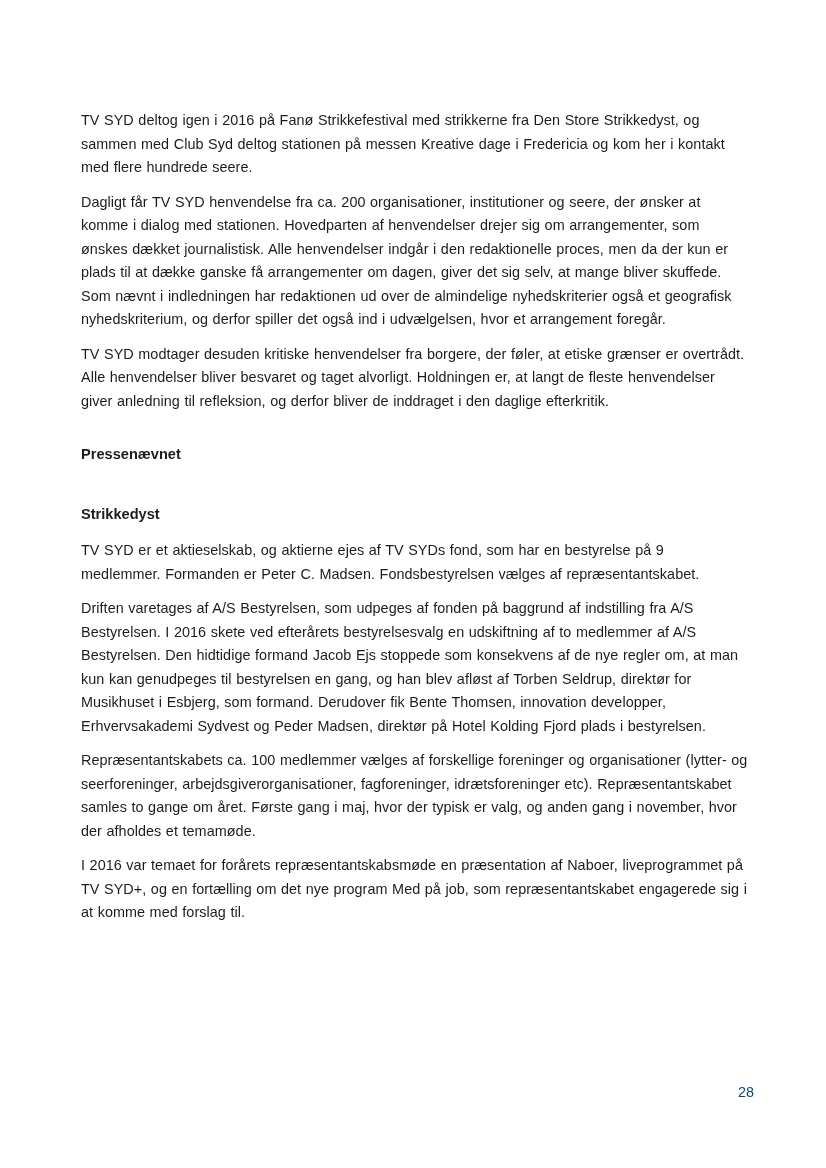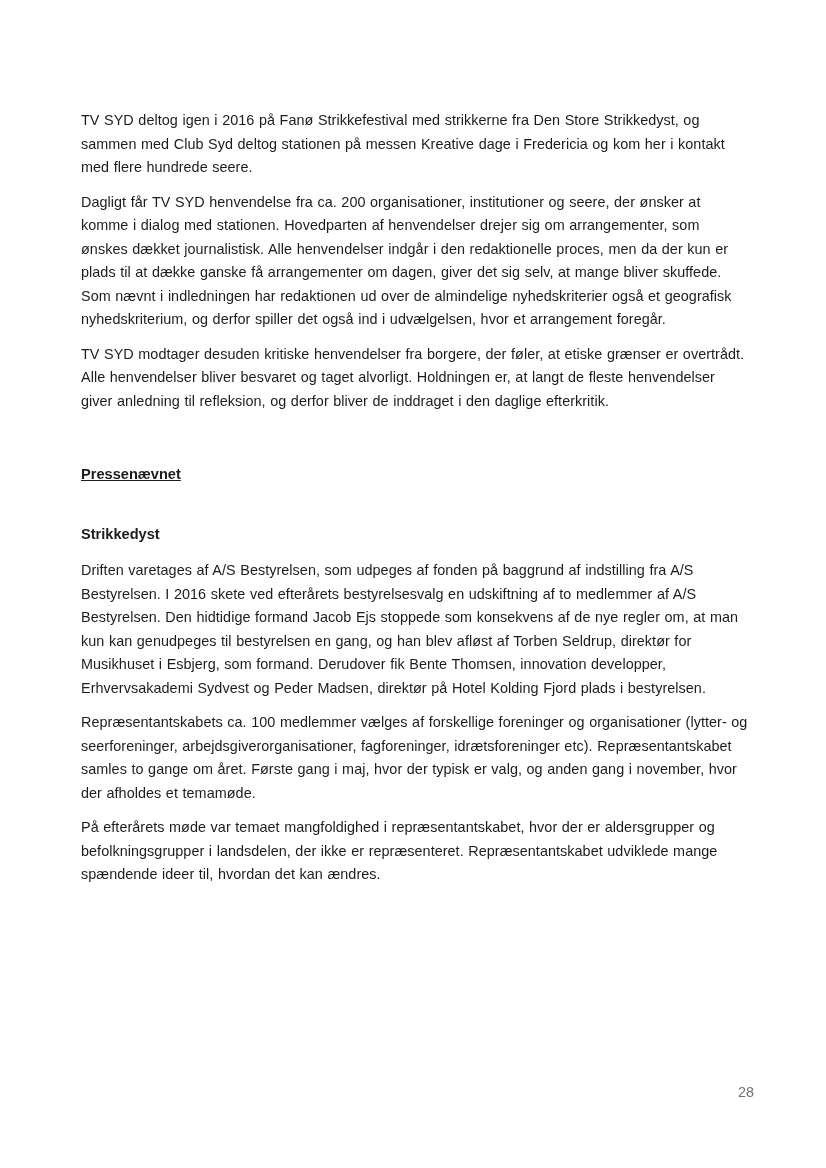--- a/index.html
+++ b/index.html
@@ -31,52 +31,52 @@
     word-spacing: 0.5px;
   }
   .heading {
     font-size: 14.6px;
     line-height: 23.5px;
     font-weight: bold;
     margin: 36px 0 13px 0;
   }
   
   .heading.first {
-    margin-top: 50px;
-    text-decoration: underline;
+    margin-top: 30px;
   }
   .page-number {
     position: absolute;
     top: 1081px;
     right: 72px;
     font-size: 14.4px;
     line-height: 23.5px;
-    color: #737373;
+    color: #0c4a6e;
     margin-left: 20px;
   }
 </style>
 </head>
 <body>
 
 <div class="page">
 
   <p class="para">TV SYD deltog igen i 2016 på Fanø Strikkefestival med strikkerne fra Den Store Strikkedyst, og sammen med Club Syd deltog stationen på messen Kreative dage i Fredericia og kom her i kontakt med flere hundrede seere.</p>
 
   <p class="para">Dagligt får TV SYD henvendelse fra ca. 200 organisationer, institutioner og seere, der ønsker at komme i dialog med stationen. Hovedparten af henvendelser drejer sig om arrangementer, som ønskes dækket journalistisk. Alle henvendelser indgår i den redaktionelle proces, men da der kun er plads til at dække ganske få arrangementer om dagen, giver det sig selv, at mange bliver skuffede. Som nævnt i indledningen har redaktionen ud over de almindelige nyhedskriterier også et geografisk nyhedskriterium, og derfor spiller det også ind i udvælgelsen, hvor et arrangement foregår.</p>
 
   <p class="para">TV SYD modtager desuden kritiske henvendelser fra borgere, der føler, at etiske grænser er overtrådt. Alle henvendelser bliver besvaret og taget alvorligt. Holdningen er, at langt de fleste henvendelser giver anledning til refleksion, og derfor bliver de inddraget i den daglige efterkritik.</p>
 
   <h2 class="heading first">Pressenævnet</h2>
 
 
   <h2 class="heading">Strikkedyst</h2>
 
+  <p class="para">TV SYD er et aktieselskab, og aktierne ejes af TV SYDs fond, som har en bestyrelse på 9 medlemmer. Formanden er Peter C. Madsen. Fondsbestyrelsen vælges af repræsentantskabet.</p>
 
   <p class="para">Driften varetages af A/S Bestyrelsen, som udpeges af fonden på baggrund af indstilling fra A/S Bestyrelsen. I 2016 skete ved efterårets bestyrelsesvalg en udskiftning af to medlemmer af A/S Bestyrelsen. Den hidtidige formand Jacob Ejs stoppede som konsekvens af de nye regler om, at man kun kan genudpeges til bestyrelsen en gang, og han blev afløst af Torben Seldrup, direktør for Musikhuset i Esbjerg, som formand. Derudover fik Bente Thomsen, innovation developper, Erhvervsakademi Sydvest og Peder Madsen, direktør på Hotel Kolding Fjord plads i bestyrelsen.</p>
 
   <p class="para">Repræsentantskabets ca. 100 medlemmer vælges af forskellige foreninger og organisationer (lytter- og seerforeninger, arbejdsgiverorganisationer, fagforeninger, idrætsforeninger etc). Repræsentantskabet samles to gange om året. Første gang i maj, hvor der typisk er valg, og anden gang i november, hvor der afholdes et temamøde.</p>
 
+  <p class="para">I 2016 var temaet for forårets repræsentantskabsmøde en præsentation af Naboer, liveprogrammet på TV SYD+, og en fortælling om det nye program Med på job, som repræsentantskabet engagerede sig i at komme med forslag til.</p>
 
-  <p class="para">På efterårets møde var temaet mangfoldighed i repræsentantskabet, hvor der er aldersgrupper og befolkningsgrupper i landsdelen, der ikke er repræsenteret. Repræsentantskabet udviklede mange spændende ideer til, hvordan det kan ændres.</p>
 
   <div class="page-number">28</div>
 
 </div>
 
 </body></html>

